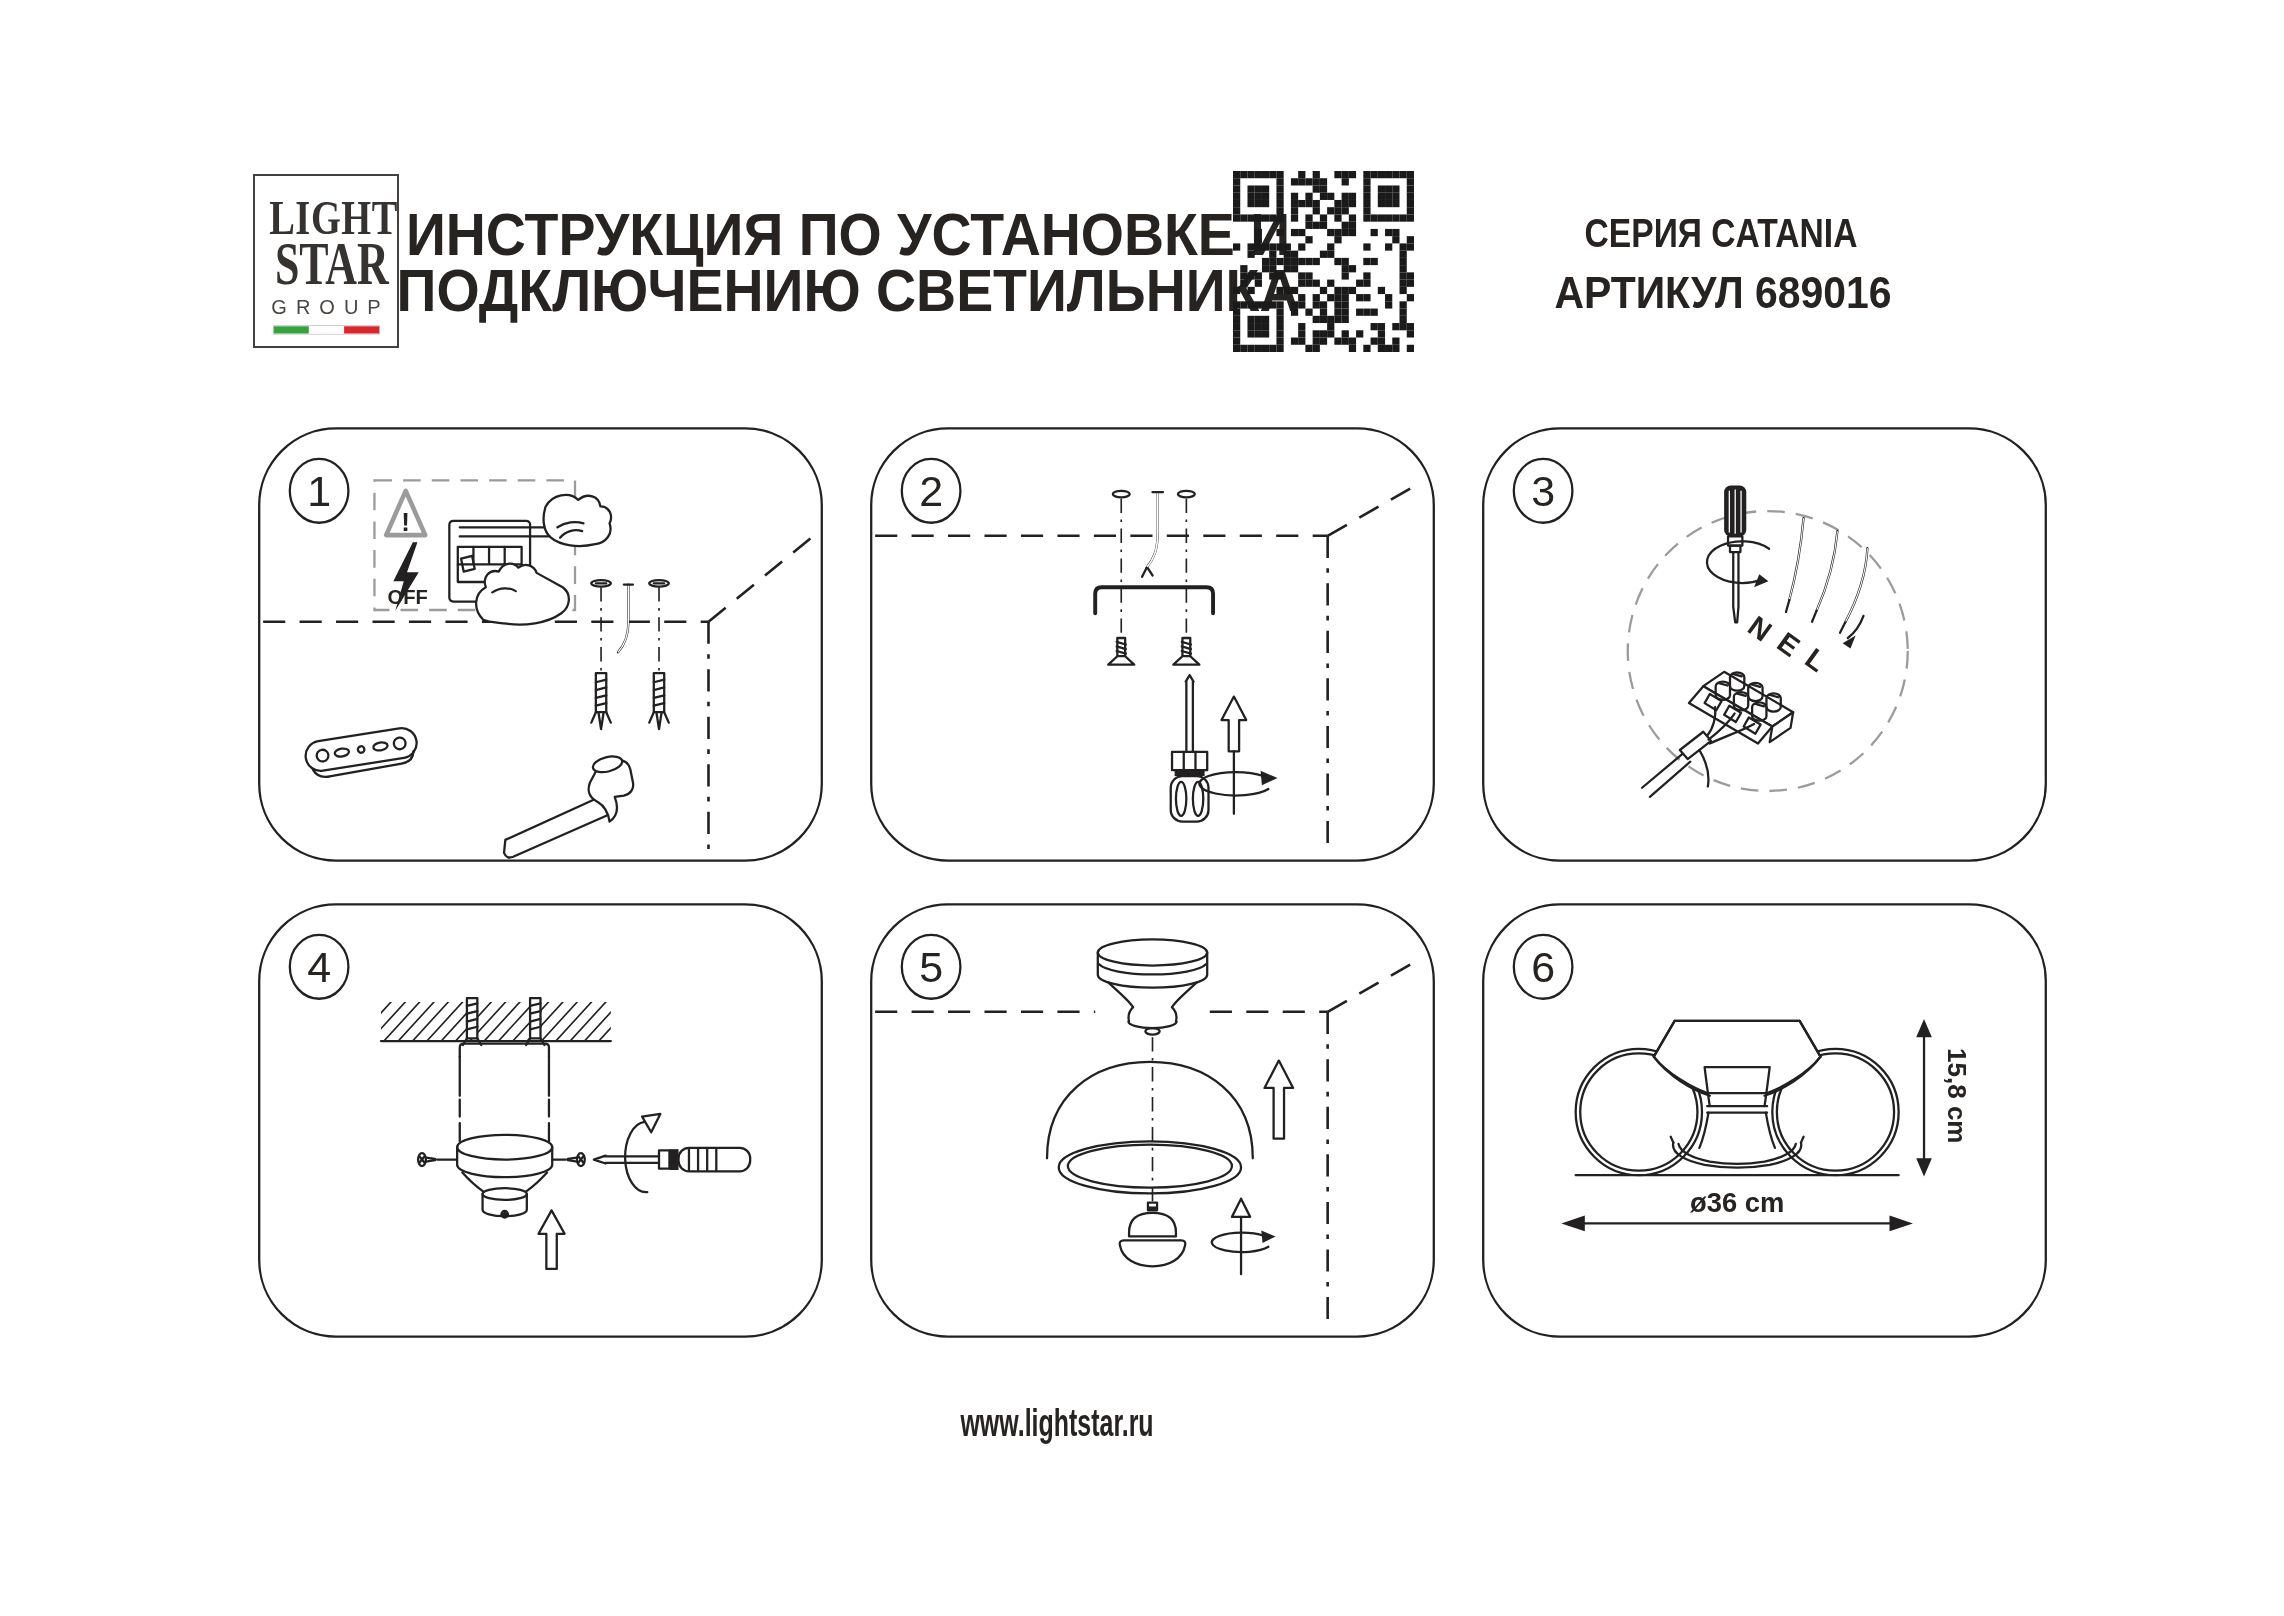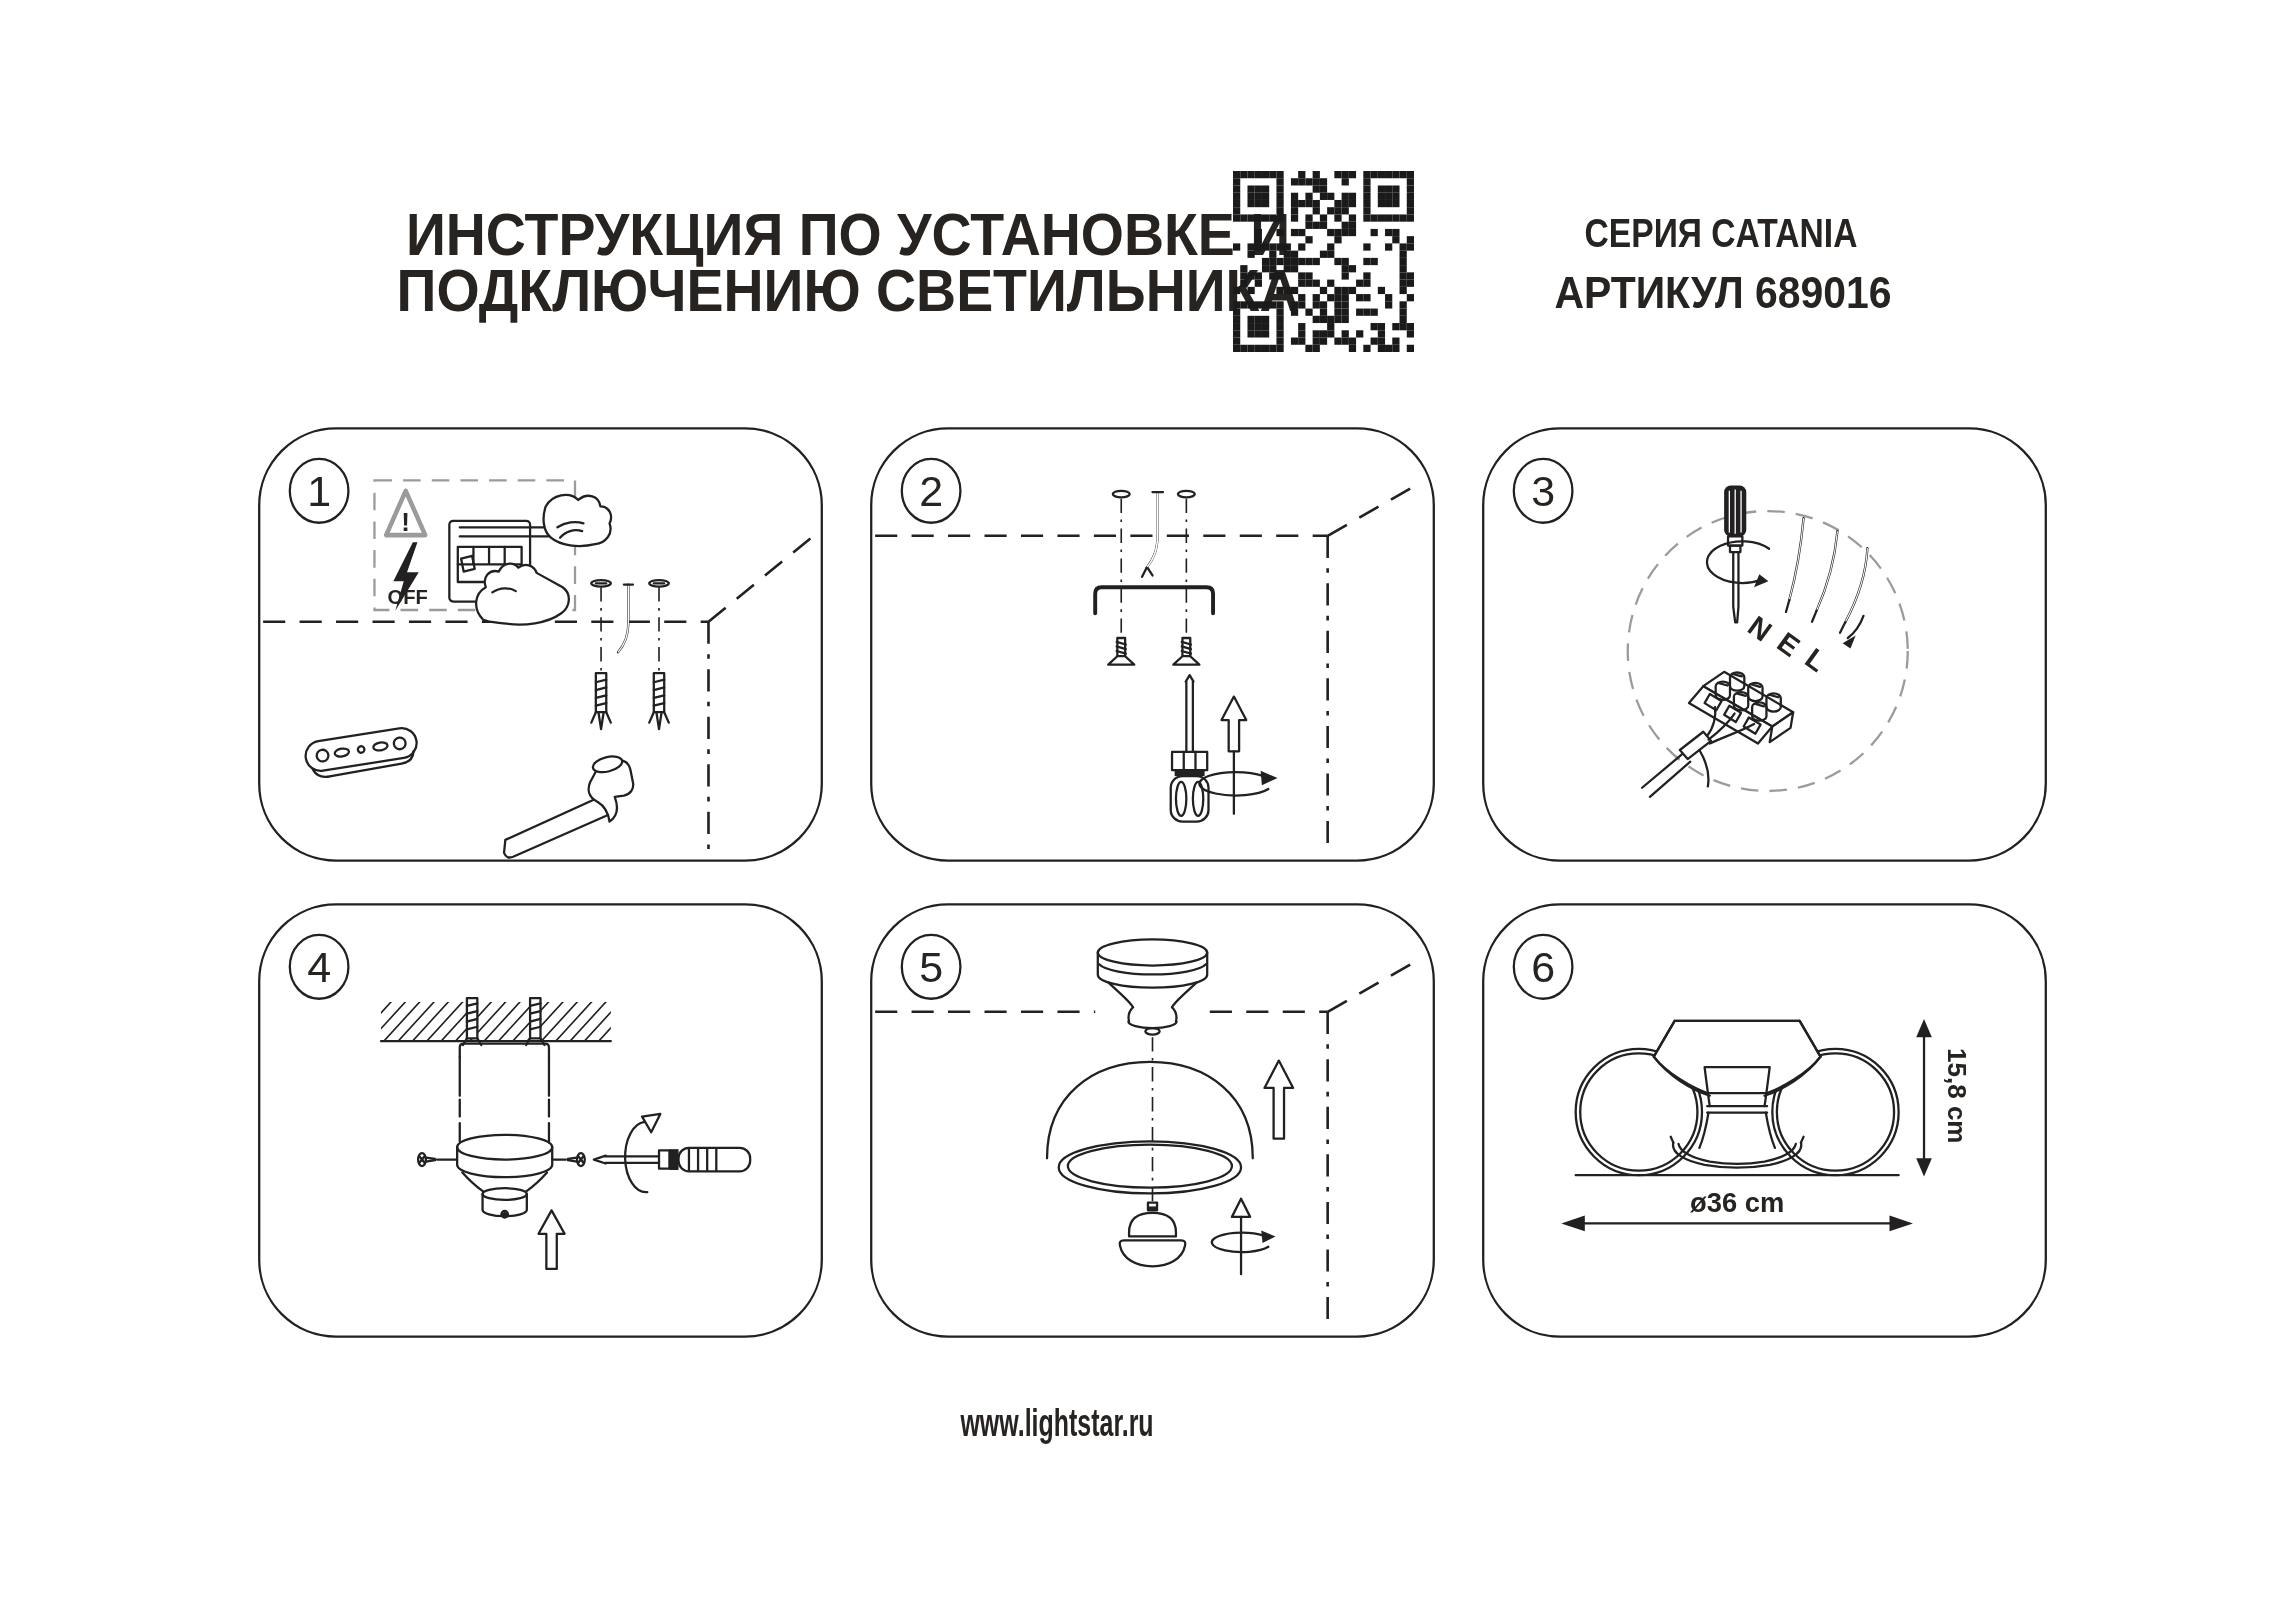--- a/index.html
+++ b/index.html
@@ -31,20 +31,31 @@
   .ddot{stroke:#222020;fill:none;stroke-width:4;stroke-dasharray:34 16 7 16;stroke-linecap:butt;}
   .axis{stroke:#222020;fill:none;stroke-width:2.5;stroke-dasharray:22 10 4 10;stroke-linecap:butt;}
   .gdash{stroke:#9b9b9b;fill:none;stroke-width:3.5;stroke-dasharray:27 17;stroke-linecap:butt;}
   .num{font-size:66px;}
 </style>
 </head>
 <body>
 
 <div id="page">
 
+  <div class="abs" id="logo-box">
+    <div class="logo-word1">LIGHT</div>
+    <div class="logo-word2">STAR</div>
+    <div class="logo-word3">GROUP</div>
+    <svg class="logo-flag" width="107" height="9.8" viewBox="0 0 164 15">
+      <rect x="0" y="1" width="164" height="13" fill="none" stroke="#c9c7c5" stroke-width="1.5"></rect>
+      <rect x="1" y="2" width="54" height="11" fill="#36a23f"></rect>
+      <rect x="55" y="2" width="54" height="11" fill="#ffffff"></rect>
+      <rect x="109" y="2" width="54" height="11" fill="#d8262c"></rect>
+    </svg>
+  </div>
 
   <div class="abs" id="title">
     <div>ИНСТРУКЦИЯ ПО УСТАНОВКЕ И</div>
     <div>ПОДКЛЮЧЕНИЮ СВЕТИЛЬНИКА</div>
   </div>
 
   <svg class="abs" id="qr" width="181" height="181" viewBox="0 0 275 275">
       <rect x="0" y="0" width="11" height="11" fill="#1a1a1a"></rect>
       <rect x="11" y="0" width="11" height="11" fill="#1a1a1a"></rect>
       <rect x="22" y="0" width="11" height="11" fill="#1a1a1a"></rect>

